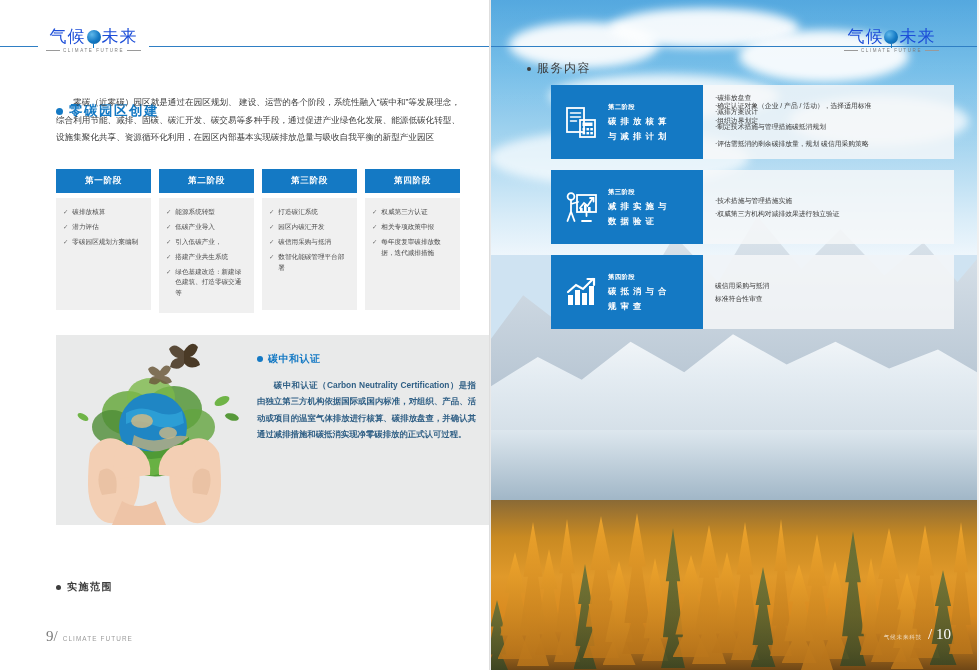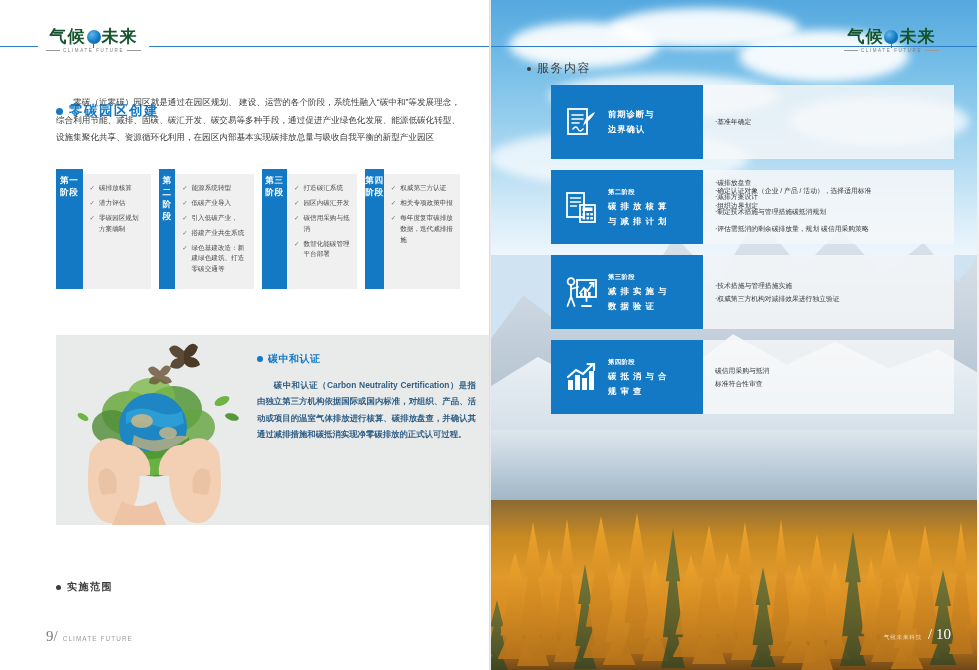--- a/index.html
+++ b/index.html
@@ -28,21 +28,21 @@
   
   .hdr{position:absolute;left:0;top:28px;width:489px;height:34px;}
   .hdr-rule{position:absolute;left:0;top:18px;width:489px;height:1px;background:#2f7fc4;}
   .logo-box{
     position:absolute;left:38px;top:0;
     background:#fff;padding:0 8px;
     display:flex;flex-direction:column;align-items:center;
   }
   .logo-main{
     display:flex;align-items:center;
-    font-size:17px;font-weight:bold;color:#14532d;letter-spacing:1px;
+    font-size:17px;font-weight:normal;color:#1d4ed8;letter-spacing:1px;
     line-height:1;
   }
   .logo-globe{
     display:inline-block;width:14px;height:14px;margin:0 1px;
     border-radius:50%;
     background:radial-gradient(circle at 35% 32%,#5fb8ea 0%,#1479c4 55%,#0d5f9e 100%);
     position:relative;
   }
   .logo-globe:after{
     content:"";position:absolute;left:50%;top:100%;
@@ -64,21 +64,21 @@
   .sec-head.dark .dot{background:#3d3d3d;}
 
   .para{
     position:absolute;left:56px;top:94px;width:404px;
     font-size:8.6px;line-height:2.05;color:#3c3c3c;
     text-align:justify;text-indent:2em;
   }
 
   
   .stages{position:absolute;left:56px;top:169px;width:404px;display:flex;gap:8px;}
-  .stage{flex:1 1 0;display:flex;}
+  .stage{flex:1 1 0;display:flex;flex-direction:column;}
   .stage-hd{
     background:#1479c4;color:#fff;text-align:center;
     font-size:8.6px;font-weight:bold;letter-spacing:.6px;
     padding:6px 0;
   }
   .stage-bd{
     background:#f0f0f0;margin-top:5px;min-height:112px;
     padding:9px 7px 10px 7px;box-sizing:border-box;
   }
   .stage-li{
@@ -443,43 +443,20 @@
       <span class="dot"></span>
       <span>服务内容</span>
     </div>
 
     <div class="cards" id="cards">
         <div class="card">
           <div class="card-left">
             <div class="card-ico">
               <svg viewBox="0 0 34 34">
                 <g fill="none" stroke="#fff" stroke-width="1.8">
-                  <rect x="4" y="4" width="19" height="25"></rect>
-                </g>
-                <g stroke="#fff" stroke-width="1.6" stroke-linecap="round">
-                  <path d="M8 10h11M8 14h11M8 18h7"></path>
-                </g>
-                <path d="M31 7 q-2 5 -8 10 l-4 4 2 -6 q5 -6 10 -8z" fill="#fff"></path>
-                <path d="M9 24 q3 -4 5 0 q2 4 5 0" fill="none" stroke="#fff" stroke-width="1.6" stroke-linecap="round"></path>
-              </svg>
-            </div>
-            <div class="card-ttl">
-              <div>前期诊断与</div>
-              <div>边界确认</div>
-            </div>
-          </div>
-          <div class="card-right">
-            <div class="card-li">·基准年确定</div>
-          </div>
-        </div>
-        <div class="card">
-          <div class="card-left">
-            <div class="card-ico">
-              <svg viewBox="0 0 34 34">
-                <g fill="none" stroke="#fff" stroke-width="1.8">
                   <rect x="3" y="3" width="17" height="24"></rect>
                 </g>
                 <g stroke="#fff" stroke-width="1.5" stroke-linecap="round">
                   <path d="M6.5 8h10M6.5 12h10M6.5 16h6"></path>
                 </g>
                 <rect x="16" y="15" width="15" height="17" fill="none" stroke="#fff" stroke-width="1.8"></rect>
                 <rect x="18.5" y="17.5" width="10" height="3.5" fill="#fff"></rect>
                 <g fill="#fff">
                   <rect x="18.5" y="23" width="2.6" height="2.4"></rect>
                   <rect x="22.5" y="23" width="2.6" height="2.4"></rect>

